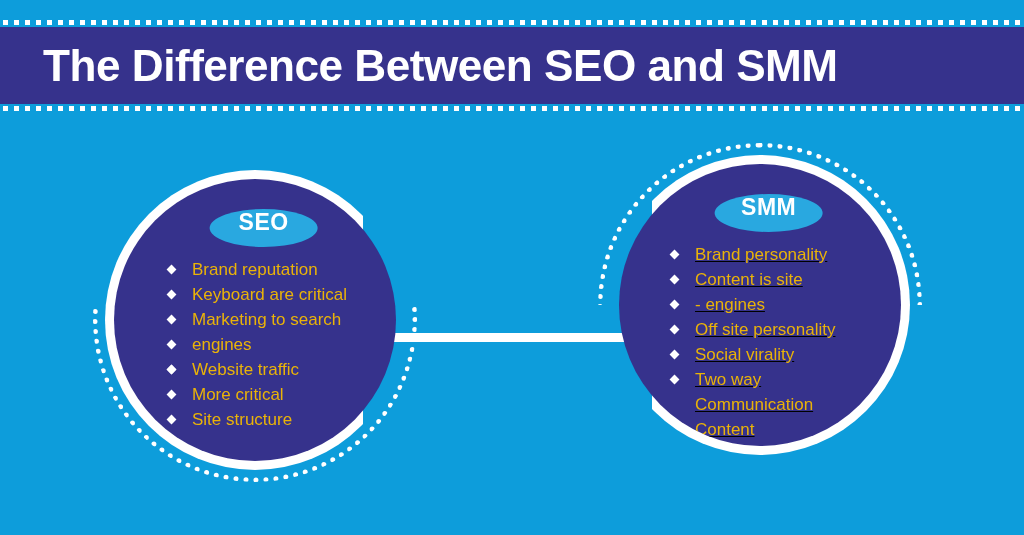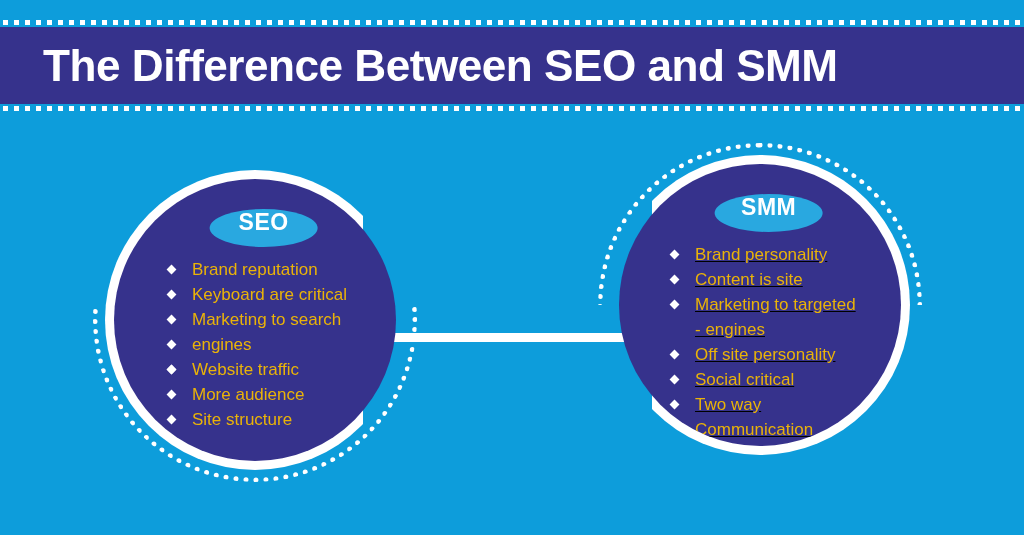--- a/index.html
+++ b/index.html
@@ -183,40 +183,40 @@
       <div class="badge">
         <span class="badge-label">SEO</span>
       </div>
       <ul class="list">
         <li class="list-item"><span class="bullet-icon"></span><span>Brand reputation</span></li>
         <li class="list-item"><span class="bullet-icon"></span><span>Keyboard are critical</span></li>
         <li class="list-item"><span class="bullet-icon"></span><span>Marketing to search</span></li>
         <li class="list-item"><span class="bullet-icon"></span><span>engines</span></li>
         <li class="list-item"><span class="bullet-icon"></span></li>
         <li class="list-item"><span class="bullet-icon"></span><span>Website traffic</span></li>
-        <li class="list-item"><span class="bullet-icon"></span><span>More audience</span></li>
+        <li class="list-item"><span class="bullet-icon"></span><span>More critical</span></li>
         <li class="list-item"><span class="bullet-icon"></span><span>Site structure</span></li>
       </ul>
     </div>
   </div>
 
   <div class="circle-wrap smm">
     <div class="dot-arc"></div>
     <div class="ring"></div>
     <div class="disc">
       <div class="badge">
         <span class="badge-label">SMM</span>
       </div>
       <ul class="list">
         <li class="list-item"><span class="bullet-icon"></span><span>Brand personality</span></li>
         <li class="list-item"><span class="bullet-icon"></span><span>Content is site</span></li>
-        <li class="list-item"><span class="bullet-icon"></span><span>Marketing to targeted</span></li>
+        <li class="list-item"><span class="bullet-icon"></span></li>
         <li class="list-item continuation"><span>- engines</span></li>
         <li class="list-item"><span class="bullet-icon"></span><span>Off site personality</span></li>
-        <li class="list-item"><span class="bullet-icon"></span><span>Social critical</span></li>
+        <li class="list-item"><span class="bullet-icon"></span><span>Social virality</span></li>
         <li class="list-item"><span class="bullet-icon"></span><span>Two way</span></li>
         <li class="list-item continuation"><span>Communication</span></li>
         <li class="list-item"><span>Content</span></li>
       </ul>
     </div>
   </div>
 
 </div>
 
 </body></html>

